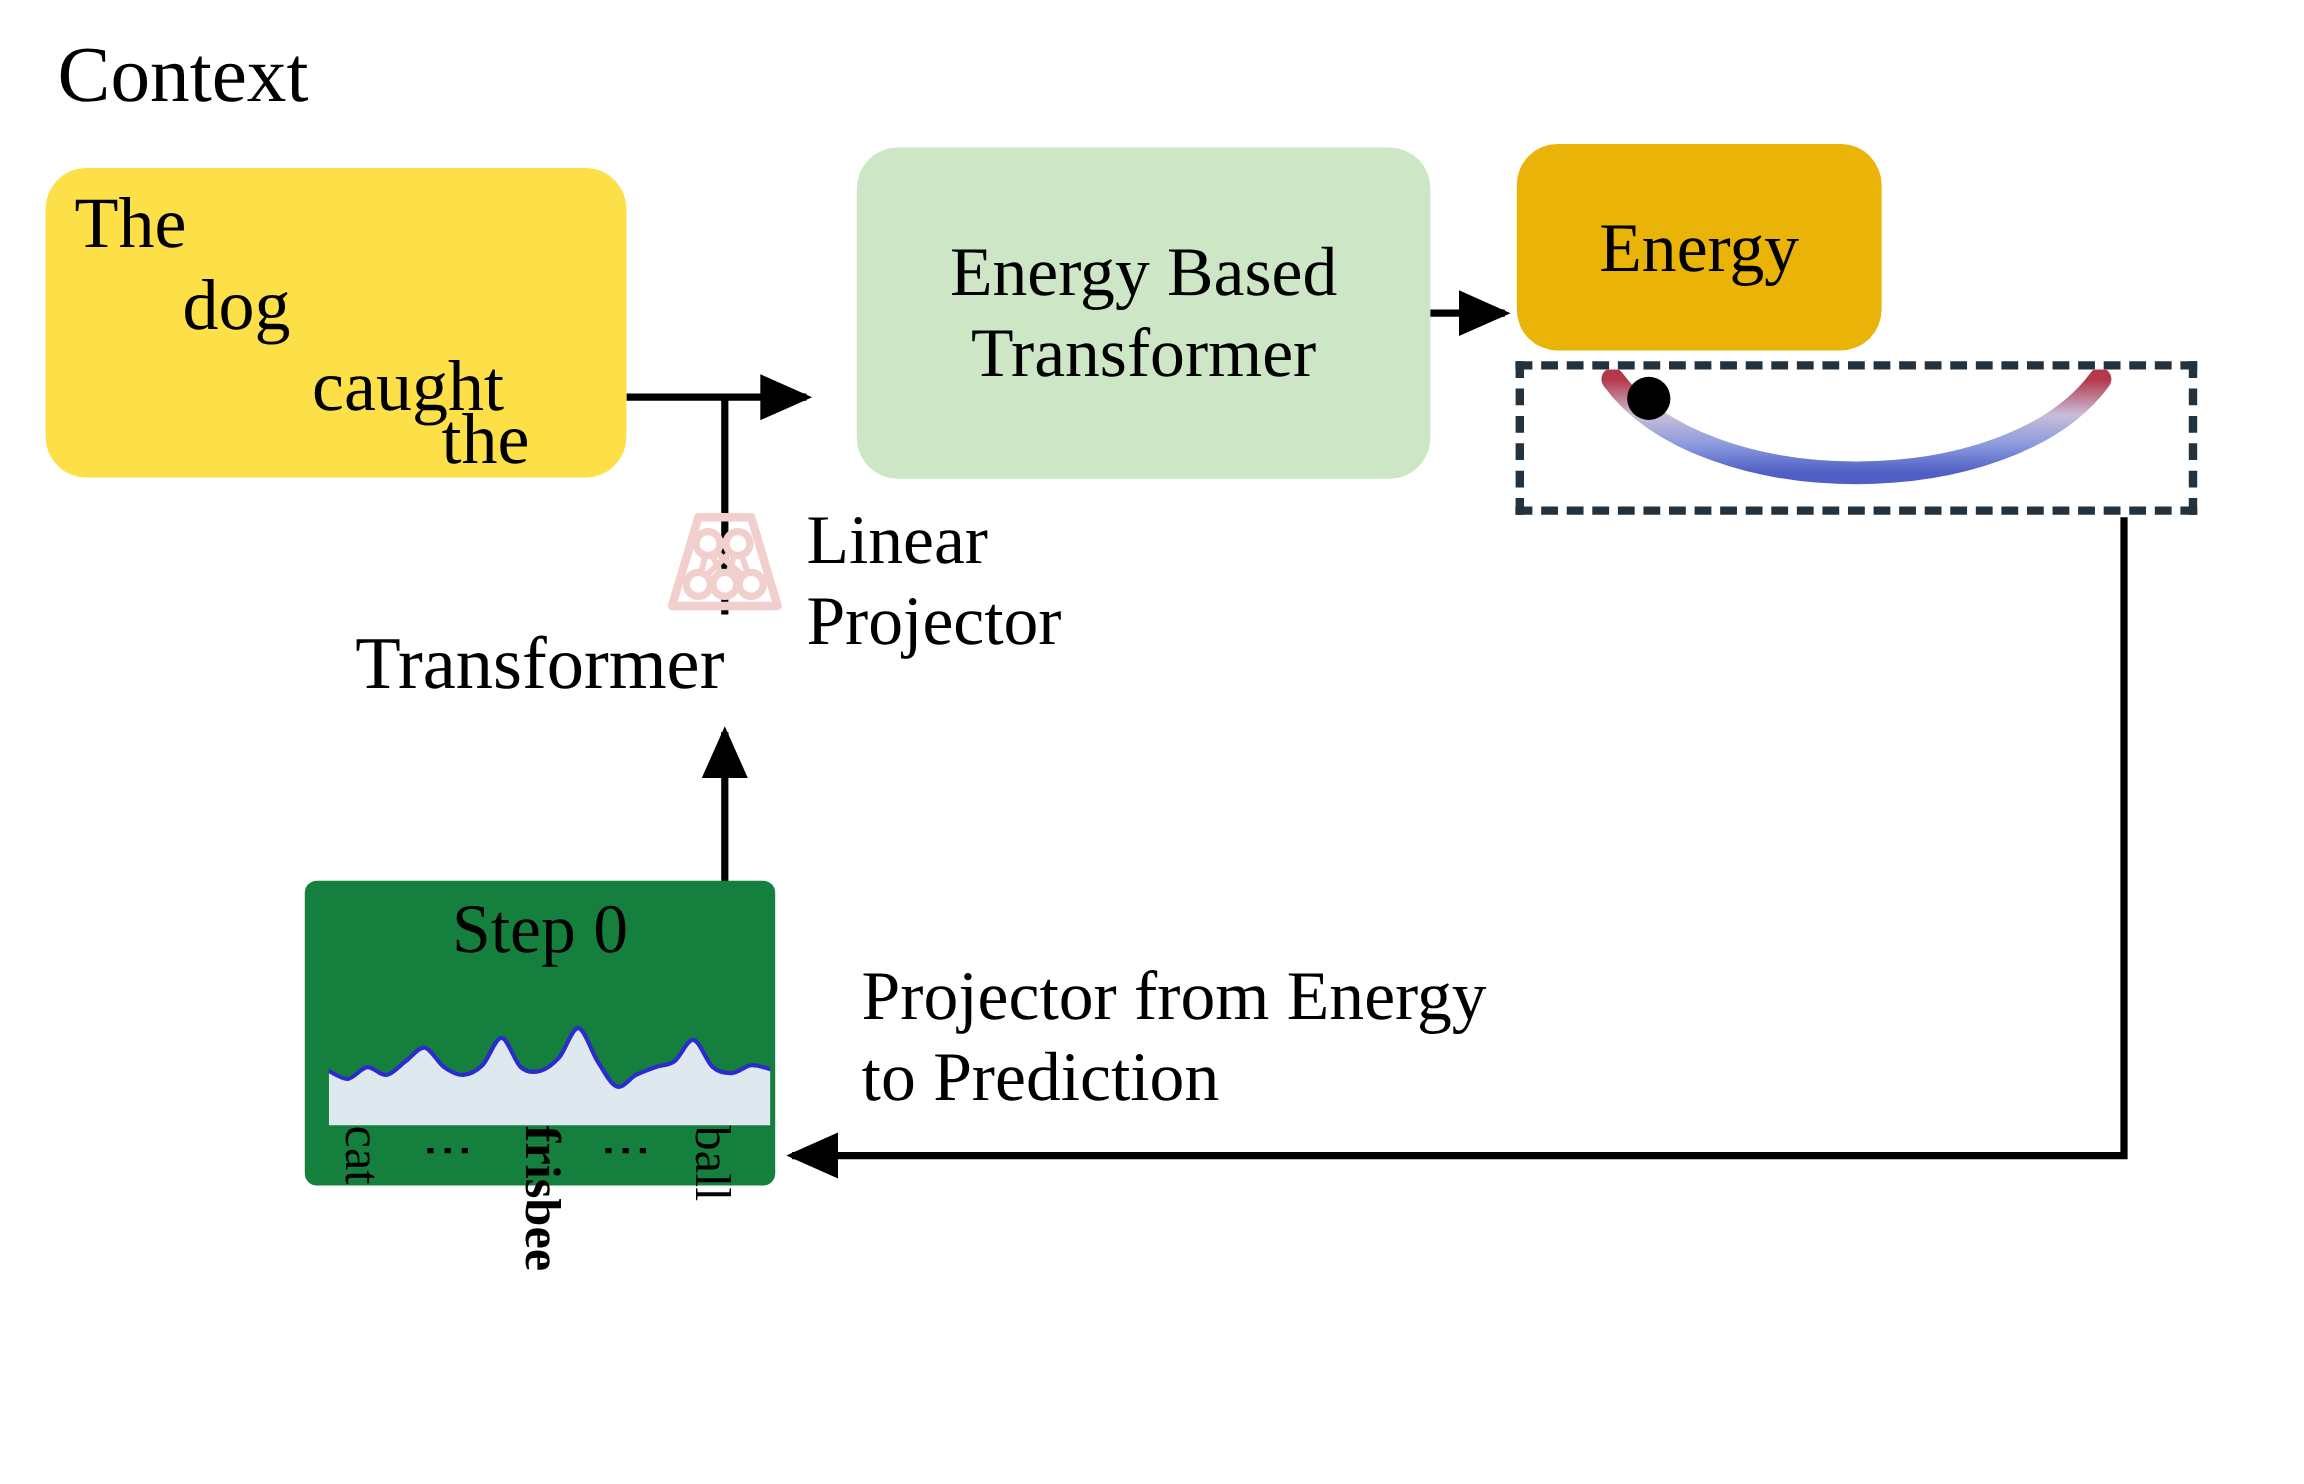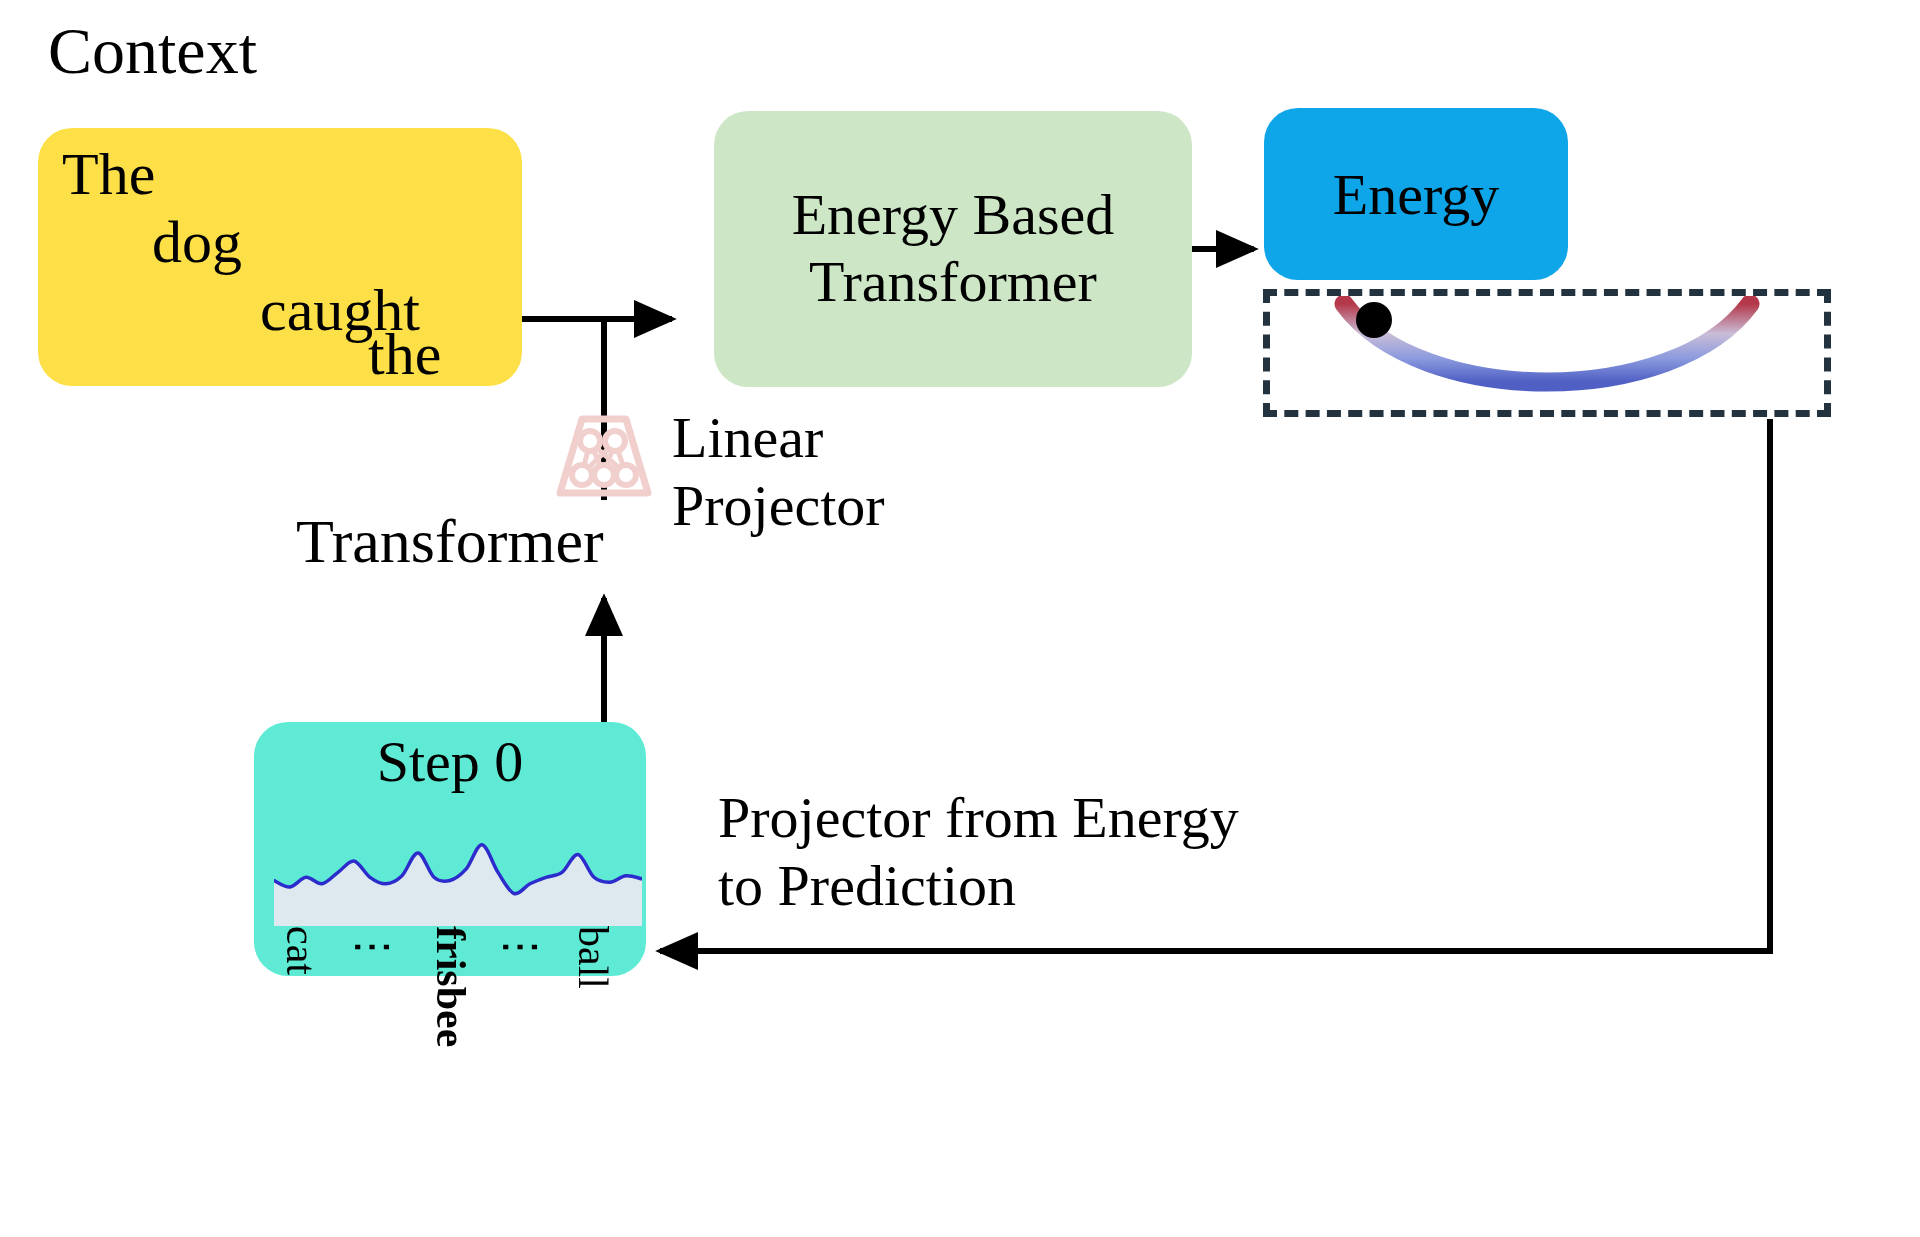--- a/index.html
+++ b/index.html
@@ -3,21 +3,21 @@
 <meta charset="utf-8">
 <style>
   html,body{margin:0;padding:0;}
   body{
     width:1920px;height:1237px;
     background:#ffffff;
     font-family:"Liberation Serif","DejaVu Serif",serif;
     overflow:hidden;
     position:relative;
   }
-  #stage{position:absolute;left:0;top:0;width:1920px;height:946px;}
+  #stage{position:absolute;left:0;top:12px;width:1920px;height:946px;}
 
   
   .box{position:absolute;box-sizing:border-box;}
   .rounded{border-radius:34px;}
 
   
   #context-label{
     position:absolute;left:48px;top:18px;
     font-size:66px;color:#000;line-height:1;
     white-space:nowrap;
@@ -38,21 +38,21 @@
     display:flex;align-items:center;justify-content:center;margin-left:28px;
   }
   #ebt-text{
     font-size:58px;color:#000;text-align:center;line-height:1.15;
     white-space:pre-line;
   }
 
   
   #energy-box{
     left:1264px;top:108px;width:304px;height:172px;
-    background:#0ea5e9;
+    background:#eab308;
     display:flex;align-items:center;justify-content:center;
   }
   #energy-text{font-size:58px;color:#000;}
 
   
   #landscape{
     left:1263px;top:289px;width:568px;height:128px;
     border:7px dashed #23323f;
     background:transparent;
   }
@@ -66,21 +66,22 @@
     white-space:pre-line;
   }
 
   
   #prediction-label{
     position:absolute;left:296px;top:506px;
     font-size:62px;color:#000;white-space:nowrap;
   }
   #prediction-box{
     left:254px;top:722px;width:392px;height:254px;
-    background:#5eead4;
+    background:#15803d;
+    border-radius:10px;
   }
   #step-label{
     position:absolute;left:0;top:6px;width:392px;
     text-align:center;font-size:58px;color:#000;
   }
   #dist-chart{position:absolute;left:20px;top:92px;width:368px;height:112px;}
   #token-labels{
     position:absolute;left:0;top:204px;width:392px;height:50px;
   }
   .token{

